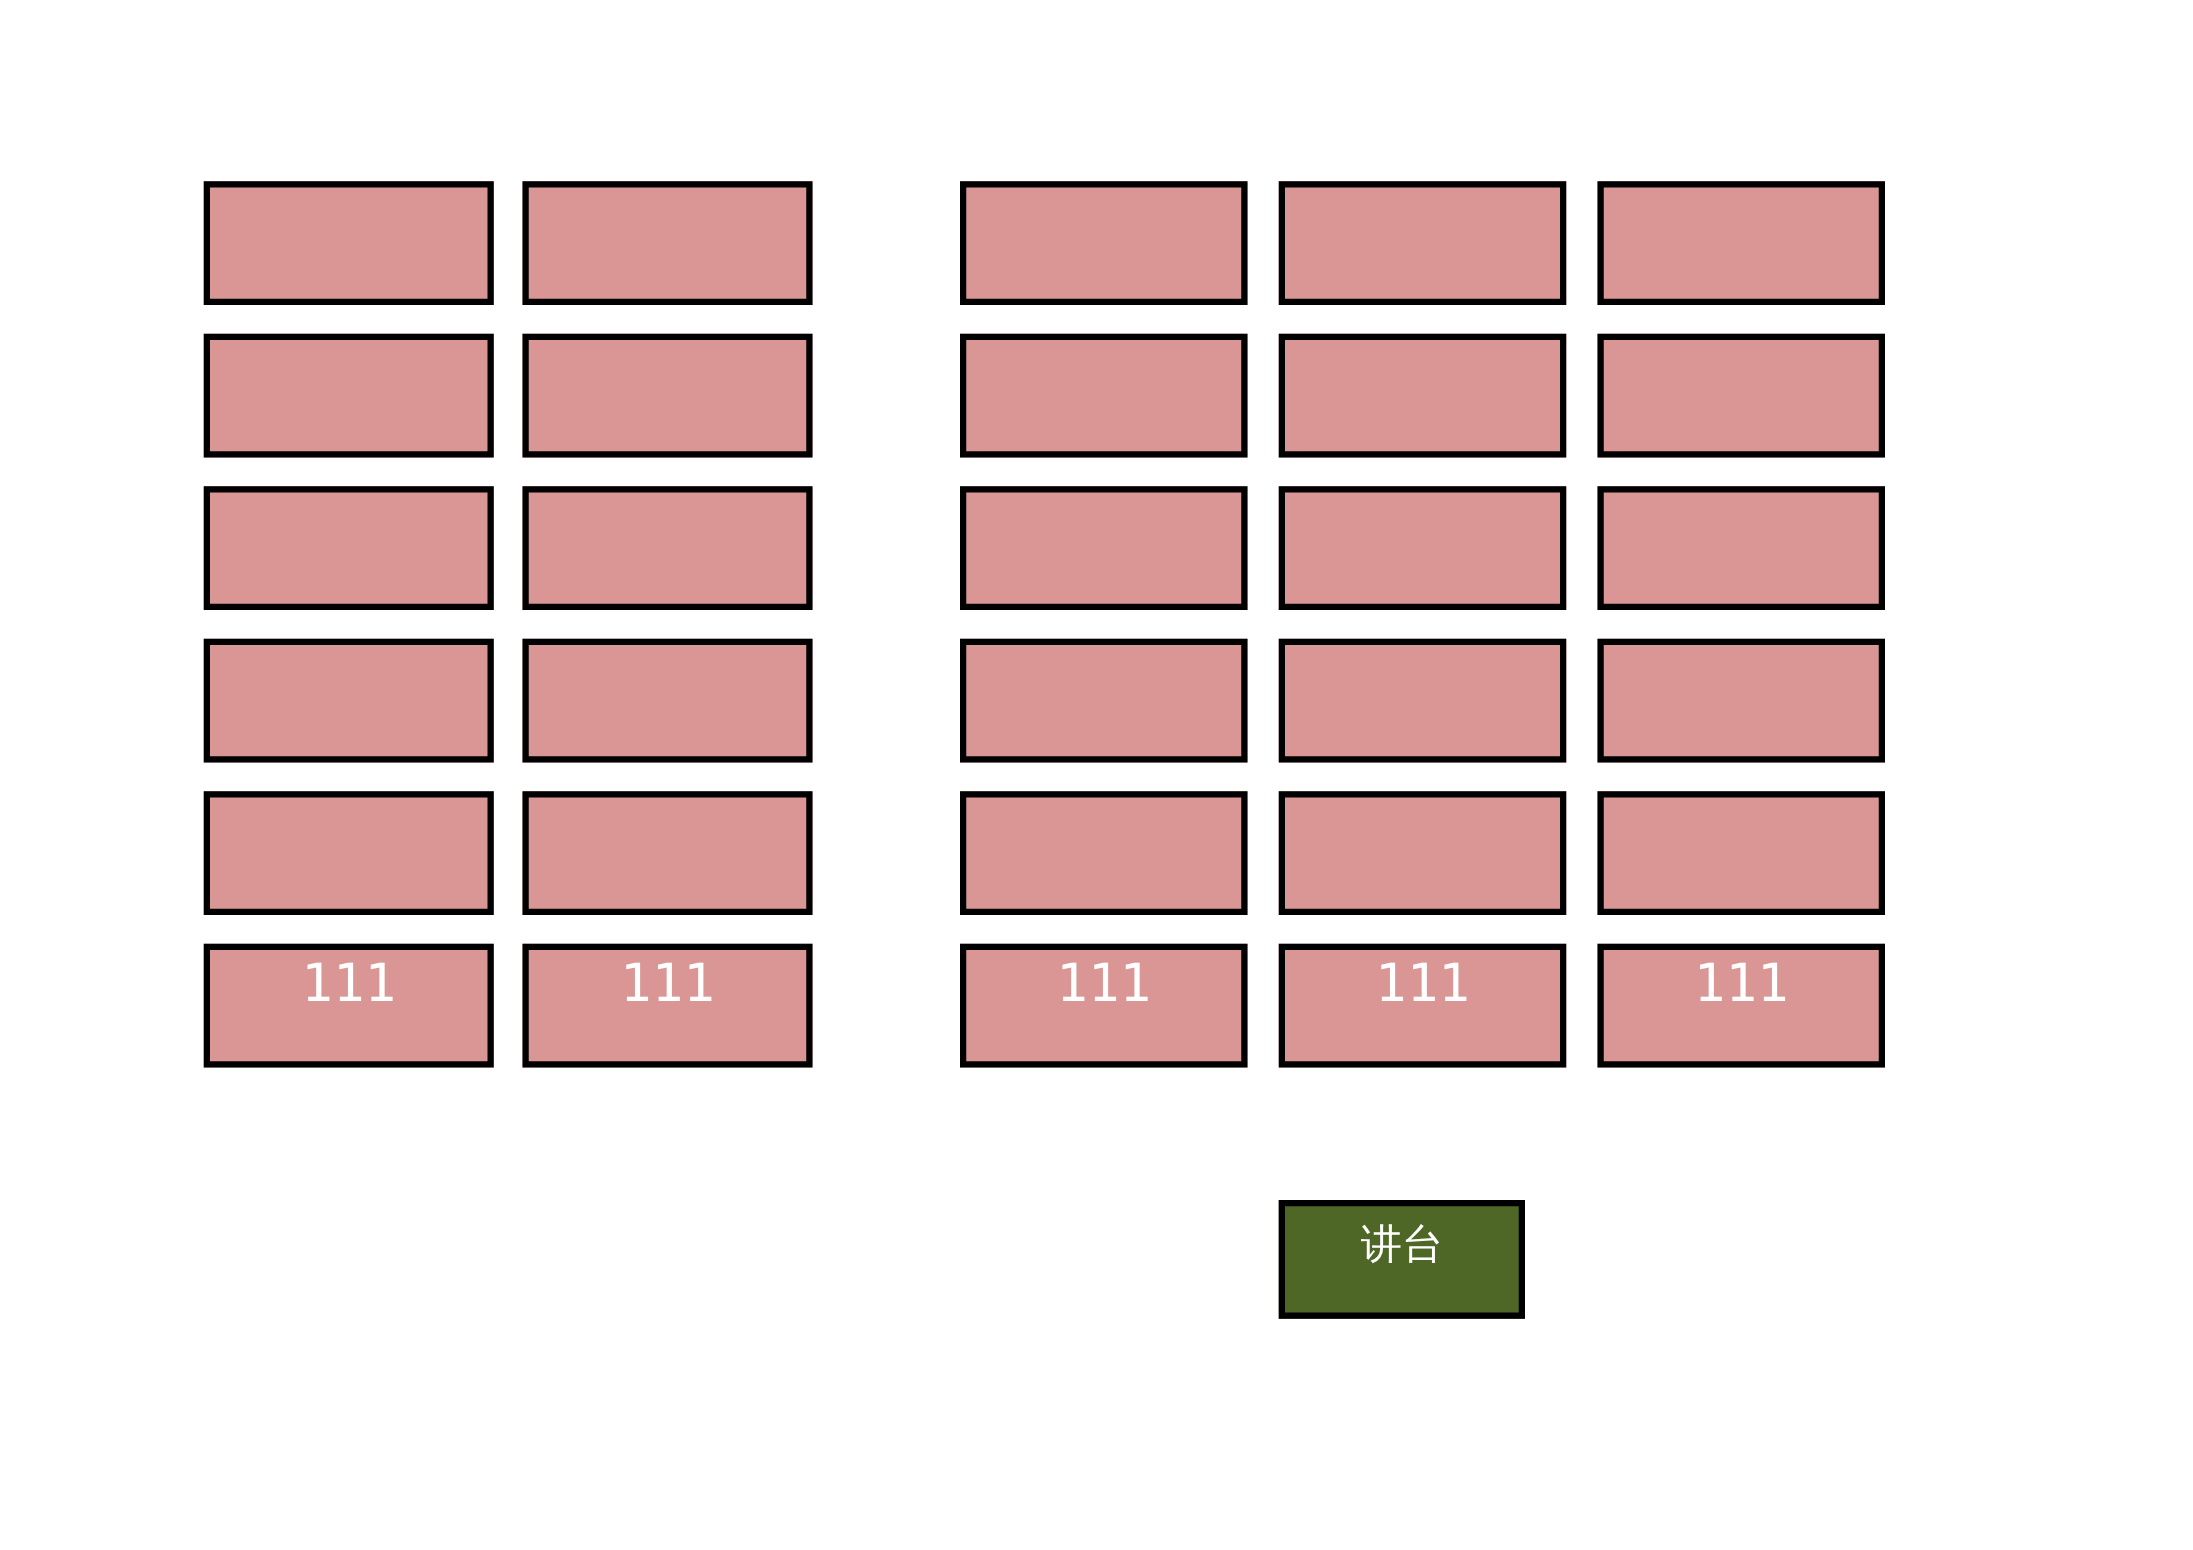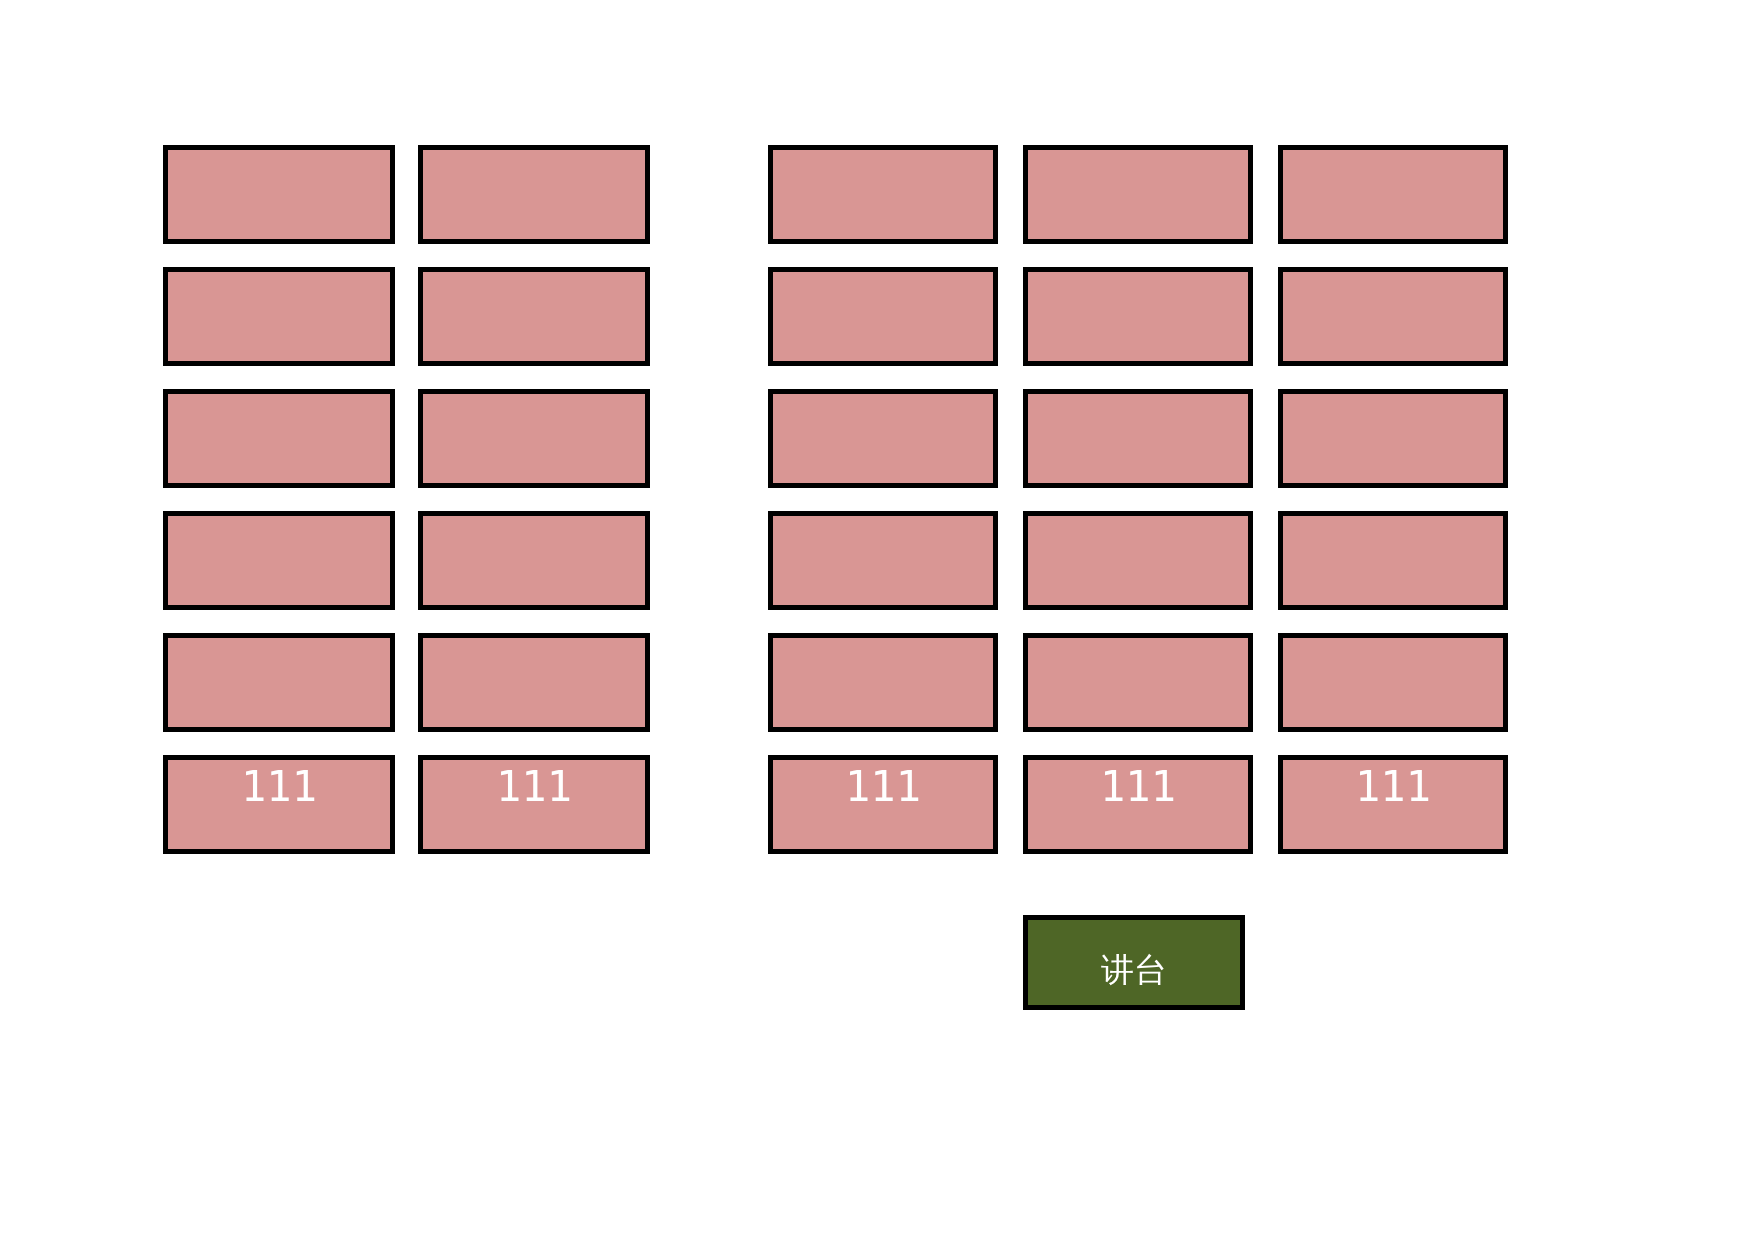--- a/index.html
+++ b/index.html
@@ -47,29 +47,29 @@
     margin-top: 6px;
     font-family: "DejaVu Sans Mono", monospace;
     font-size: 42px;
     line-height: 1;
     color: var(--seat-label-color, #FFFFFF);
     white-space: pre;
   }
   .podium {
     position: absolute;
     left: 1023px;
-    top: 915px;
-    width: 222px;
+    top: 960px;
+    width: 197px;
     height: 95px;
     box-sizing: border-box;
     background: var(--podium-fill, #4E6626);
     border: 5px solid var(--podium-border, #000000);
     display: flex;
     justify-content: center;
-    align-items: center;
+    align-items: flex-start;
   }
   .podium-label {
     margin-top: 13px;
     font-size: 33px;
     line-height: 1;
     color: var(--podium-label-color, #FFFFFF);
     font-family: "DejaVu Sans", sans-serif;
   }
 </style>
 </head>

